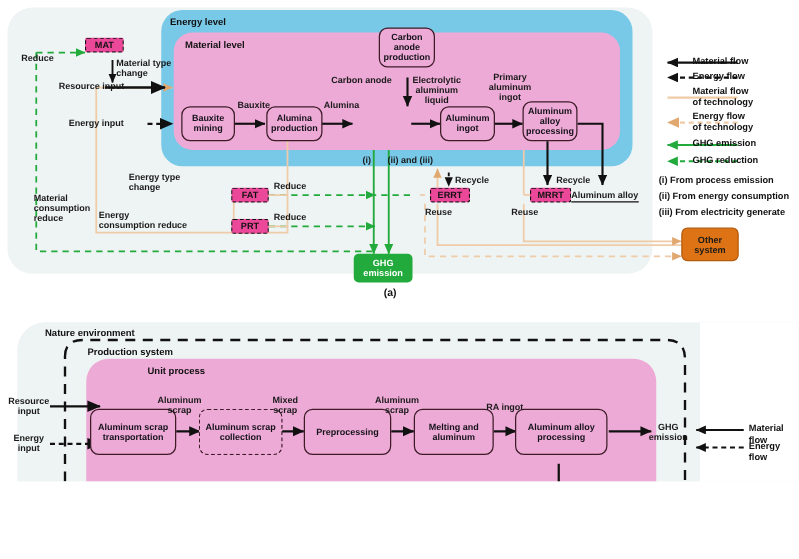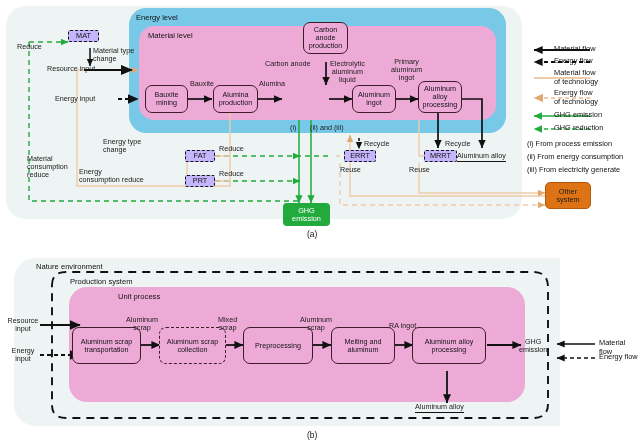--- a/index.html
+++ b/index.html
@@ -1,22 +1,22 @@
 <!DOCTYPE html>
 <html><head>
 <meta charset="utf-8">
 <style>
   html,body{margin:0;padding:0;background:#ffffff;}
   body{width:639px;height:447px;font-family:"Liberation Sans",sans-serif;color:#1a1a1a;}
-  #root{position:relative;width:639px;height:447px;overflow:hidden;}
+  #root{position:relative;width:639px;height:385px;overflow:hidden;font-weight:bold;}
   svg.layer{position:absolute;left:0;top:0;width:639px;height:447px;pointer-events:none;}
   .node{position:absolute;box-sizing:border-box;display:flex;align-items:center;justify-content:center;text-align:center;line-height:1.08;}
   .pbox{border:1.1px solid #3d1c28;border-radius:7px;background:#eeaad6;font-size:7.2px;color:#14121a;}
   .pbox-dash{border:1.4px dashed #3d1c28;border-radius:7px;background:#eeaad6;font-size:7.2px;color:#14121a;}
-  .dashbox{border:1.3px dashed #111;border-radius:2px;background:#c4b5fd;font-size:7.3px;color:#111;}
+  .dashbox{border:1.3px dashed #111;border-radius:2px;background:#ec4899;font-size:7.3px;color:#111;}
   .lbl{position:absolute;font-size:7.2px;color:#1a1a1a;line-height:1.12;}
   .greenbox{background:#22aa3c;border-radius:4px;color:#fff;font-size:7.3px;}
   .orangebox{background:#dd7314;border:1px solid #b35a0c;border-radius:5px;color:#1a1a1a;font-size:7.3px;}
   .panel-label{position:absolute;font-size:7.6px;color:#111;}
   .sub{position:absolute;font-size:8.4px;color:#111;}
   .legtxt{position:absolute;font-size:7.4px;color:#111;line-height:1.15;}
   .ul{border-bottom:1.1px solid #111;padding-bottom:1px;}
 </style>
 </head>
 <body>

